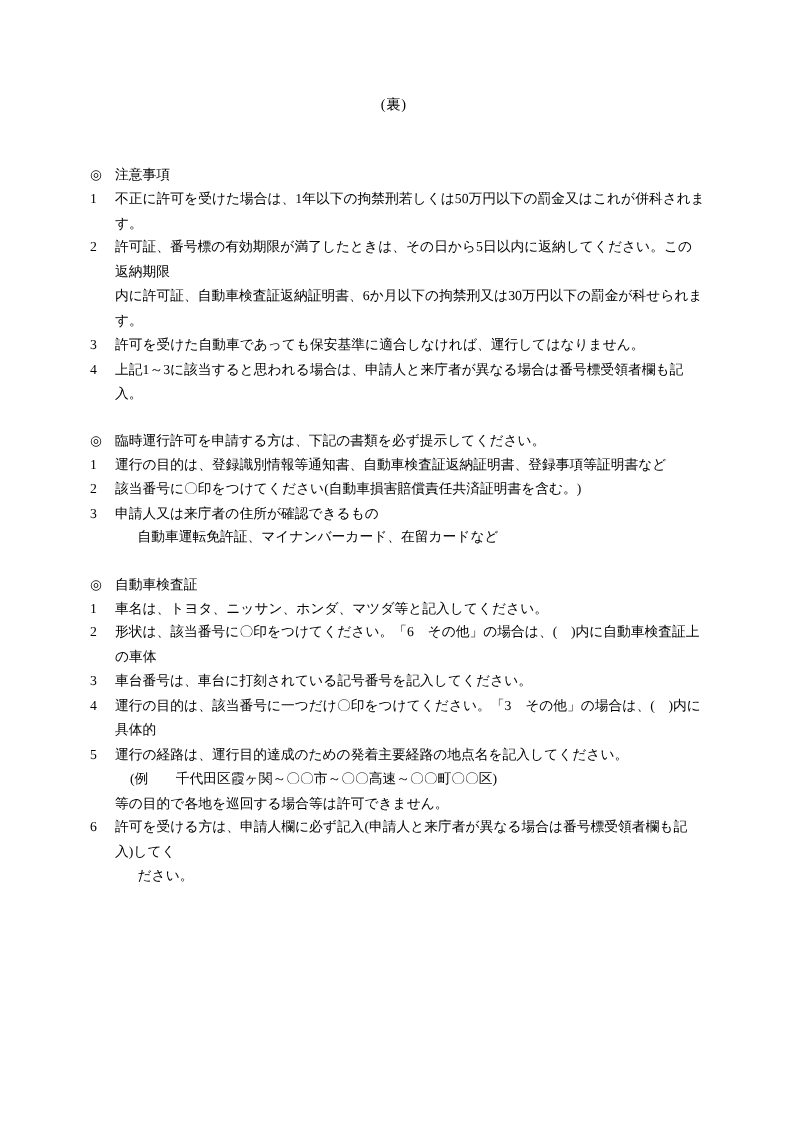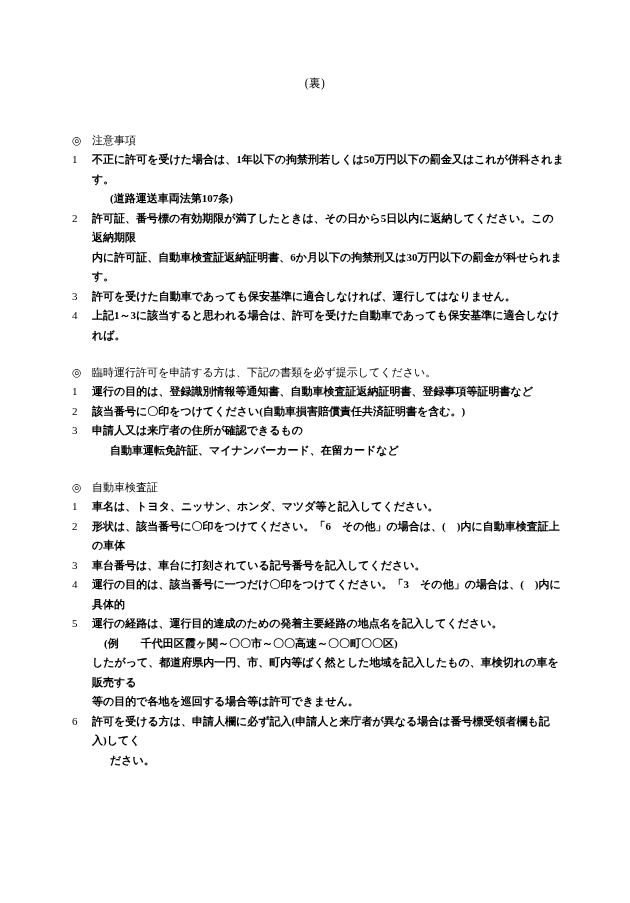--- a/index.html
+++ b/index.html
@@ -56,21 +56,20 @@
     font-size: 11px;
     line-height: 19.5px;
   }
   .item .num {
     width: 20px;
     flex: 0 0 20px;
     text-align: left;
   }
   .item .body {
     flex: 1;
-    font-weight: bold;
   }
   .item .body p {
     margin: 0;
   }
   .sub-indent {
     padding-left: 18px;
   }
   .sub-indent2 {
     padding-left: 12px;
   }
@@ -87,21 +86,20 @@
     <div class="section">
       <div class="section-head">
         <span class="mark">◎</span>
         <span class="head-text">注意事項</span>
       </div>
 
       <div class="item">
         <span class="num">1</span>
         <div class="body">
           <p>不正に許可を受けた場合は、1年以下の拘禁刑若しくは50万円以下の罰金又はこれが併科されます。</p>
-          <p class="sub-indent">(道路運送車両法第107条)</p>
         </div>
       </div>
 
       <div class="item">
         <span class="num">2</span>
         <div class="body">
           <p>許可証、番号標の有効期限が満了したときは、その日から5日以内に返納してください。この返納期限</p>
           <p>内に許可証、自動車検査証返納証明書、6か月以下の拘禁刑又は30万円以下の罰金が科せられます。</p>
         </div>
       </div>
@@ -109,21 +107,21 @@
       <div class="item">
         <span class="num">3</span>
         <div class="body">
           <p>許可を受けた自動車であっても保安基準に適合しなければ、運行してはなりません。</p>
         </div>
       </div>
 
       <div class="item">
         <span class="num">4</span>
         <div class="body">
-          <p>上記1～3に該当すると思われる場合は、許可を受けた自動車であっても保安基準に適合しなければ。</p>
+          <p>上記1～3に該当すると思われる場合は、申請人と来庁者が異なる場合は番号標受領者欄も記入。</p>
         </div>
       </div>
     </div>
 
     <div class="section">
       <div class="section-head">
         <span class="mark">◎</span>
         <span class="head-text">臨時運行許可を申請する方は、下記の書類を必ず提示してください。</span>
       </div>
 
@@ -182,21 +180,20 @@
         <div class="body">
           <p>運行の目的は、該当番号に一つだけ〇印をつけてください。「3　その他」の場合は、(　)内に具体的</p>
         </div>
       </div>
 
       <div class="item">
         <span class="num">5</span>
         <div class="body">
           <p>運行の経路は、運行目的達成のための発着主要経路の地点名を記入してください。</p>
           <p class="sub-indent2">(例　　千代田区霞ヶ関～〇〇市～〇〇高速～〇〇町〇〇区)</p>
-          <p>したがって、都道府県内一円、市、町内等ばく然とした地域を記入したもの、車検切れの車を販売する</p>
           <p>等の目的で各地を巡回する場合等は許可できません。</p>
         </div>
       </div>
 
       <div class="item">
         <span class="num">6</span>
         <div class="body">
           <p>許可を受ける方は、申請人欄に必ず記入(申請人と来庁者が異なる場合は番号標受領者欄も記入)してく</p>
           <p class="sub-indent">ださい。</p>
         </div>

